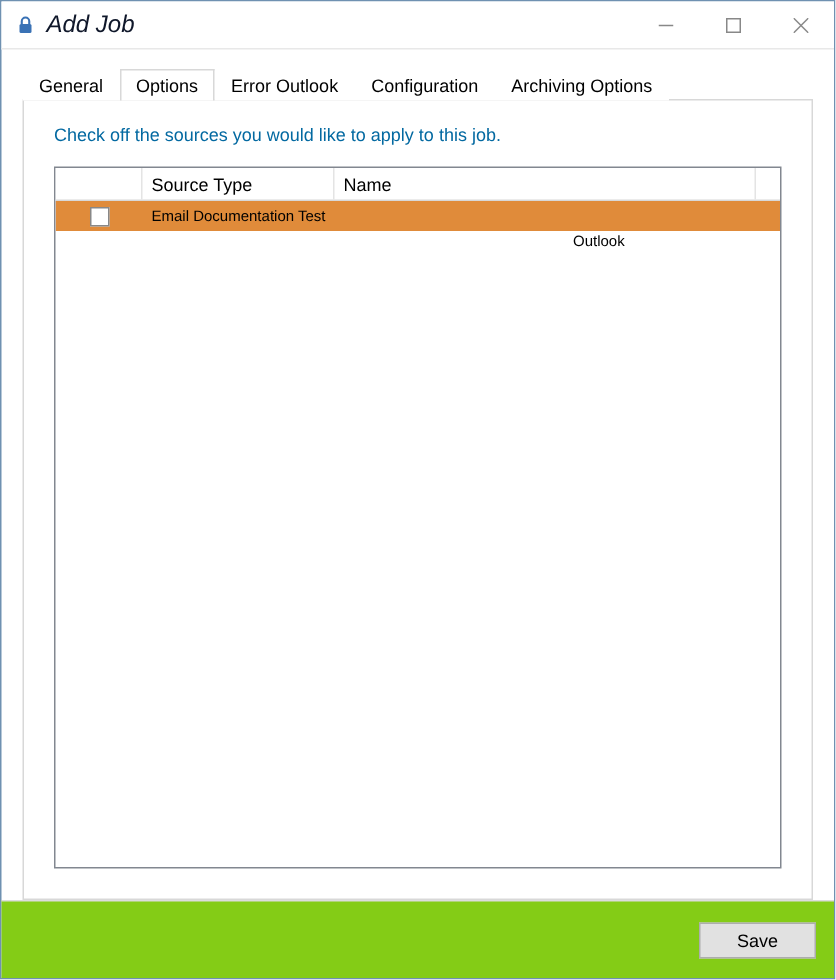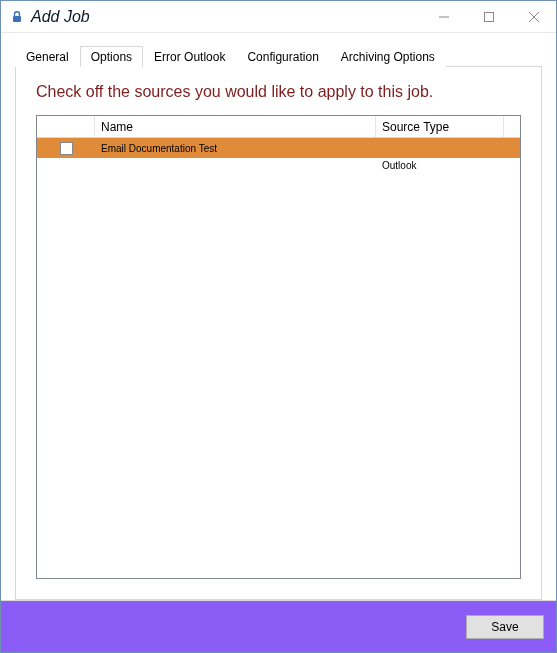--- a/index.html
+++ b/index.html
@@ -74,22 +74,22 @@
   }
   .tab-panel {
     border: 1px solid #d8d8d8;
     flex: 1;
     background: #fff;
     padding: 16px 20px 20px 20px;
     display: flex;
     flex-direction: column;
   }
   .instructions {
-    font-size: 16px;
-    color: #7f1d1d;
+    font-size: 12px;
+    color: #0369a1;
     margin-bottom: 14px;
   }
   .grid {
     border: 1px solid #828790;
     flex: 1;
     background: #fff;
     display: flex;
     flex-direction: column;
     overflow: hidden;
   }
@@ -149,21 +149,21 @@
     cursor: default;
     text-align: center;
   }
   .btn.primary {
     border: 1px solid #0078d7;
     box-shadow: inset 0 0 0 1px #0078d7;
   }
   .footer {
     height: 52px;
     border-top: 1px solid #dcdcdc;
-    background: #8b5cf6;
+    background: #84cc16;
     display: flex;
     align-items: center;
     justify-content: flex-end;
     padding: 0 12px;
     gap: 8px;
   }
   .footer .btn { width: 78px; }
 </style>
 </head>
 <body>
@@ -207,22 +207,22 @@
       <div class="tab">Archiving Options</div>
     </div>
 
     <div class="tab-panel">
 
       <div class="instructions">Check off the sources you would like to apply to this job.</div>
 
       <div class="grid">
         <div class="grid-header">
           <div class="gh-cell gh-check"></div>
+          <div class="gh-cell gh-type">Source Type</div>
           <div class="gh-cell gh-name">Name</div>
-          <div class="gh-cell gh-type">Source Type</div>
           <div class="gh-cell gh-pad"></div>
         </div>
         <div class="grid-body">
           <div class="grid-row">
             <div class="gc-check">
               <span class="cb"></span>
             </div>
             <div class="gc-name">Email Documentation Test</div>
             <div class="gc-type">Outlook</div>
           </div>

